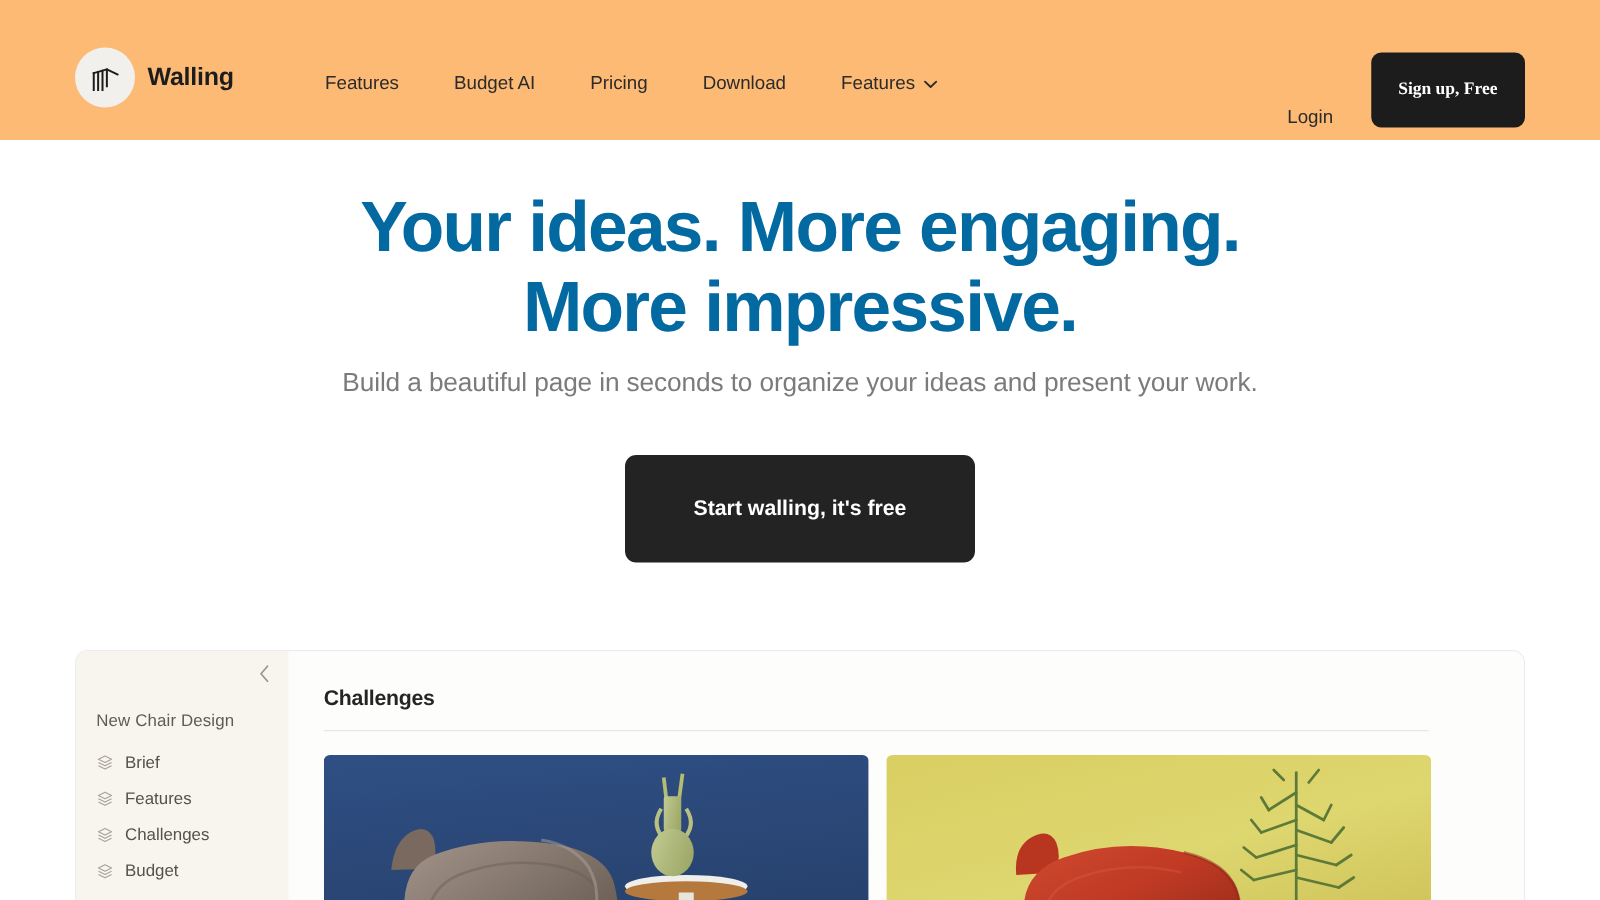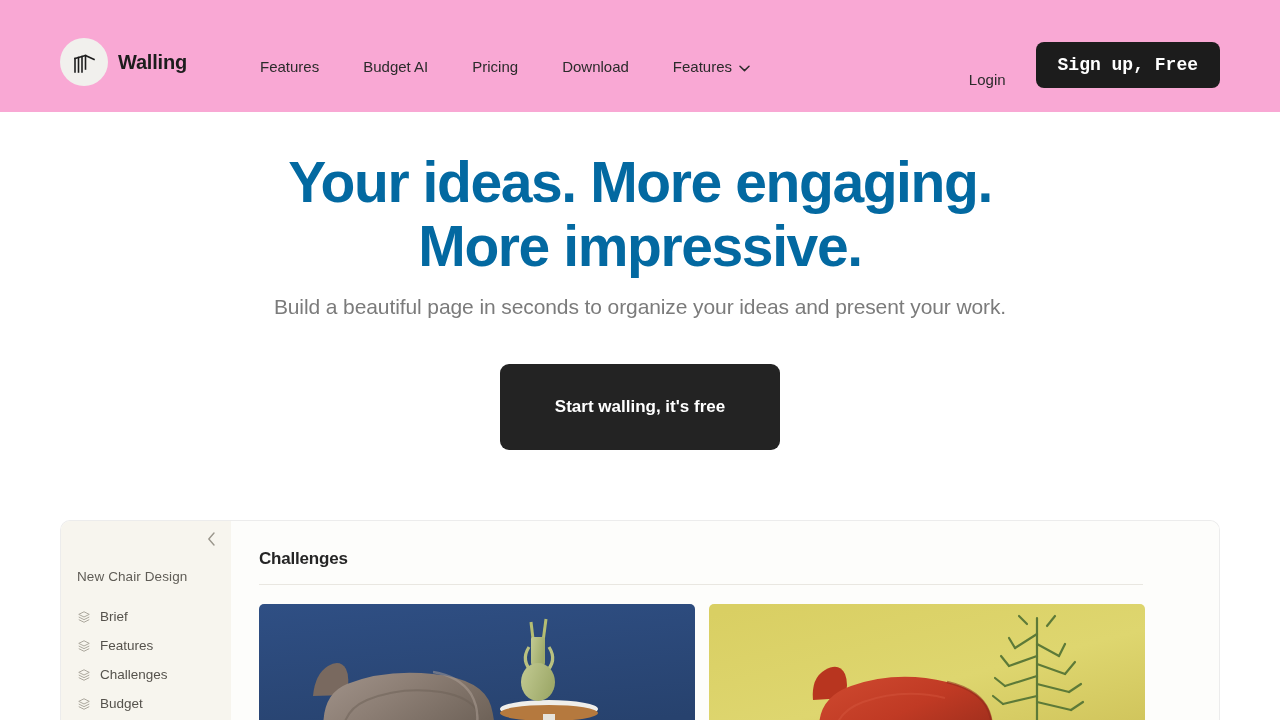--- a/index.html
+++ b/index.html
@@ -14,21 +14,21 @@
   }
 
   
   .site-header {
     position: absolute;
     top: 0; left: 0;
     width: 1280px;
     height: 112px;
     display: flex;
     align-items: center;
-    background: #f9a8d4;
+    background: #fdba74;
     padding-left: 44px;
   }
 
   .brand {
     position: absolute;
     left: 60px;
     top: 38px;
     display: flex;
     align-items: center;
     gap: 10px;
@@ -81,29 +81,29 @@
     gap: 30px;
   }
   .login-link {
     font-size: 15px;
     color: #2b2b2b;
     text-decoration: none;
   }
   .signup-btn {
     background: #1c1c1c;
     color: #ffffff;
-    font-size: 18px;
+    font-size: 14px;
     font-weight: 700;
     border: none;
     border-radius: 8px;
     padding: 0 22px;
-    height: 46px;
+    height: 60px;
     line-height: 46px;
     cursor: pointer;
-    font-family: Liberation Mono, monospace;
+    font-family: Liberation Serif, serif;
     white-space: nowrap;
   }
 
   
   .hero {
     position: absolute;
     top: 150px;
     left: 0;
     width: 1280px;
     text-align: center;
@@ -175,21 +175,21 @@
   .doc-title {
     margin: 34px 0 0 16px;
     font-size: 13.5px;
     color: #5f5c56;
     letter-spacing: 0.1px;
     font-weight: 400;
   }
   .sb-list { margin-top: 11px; list-style: none; }
   .sb-item {
     display: flex;
-    align-items: flex-end;
+    align-items: center;
     gap: 9px;
     height: 29px;
     padding-left: 16px;
     cursor: pointer;
     color: #55524c;
     font-size: 13.5px;
   }
   .layers-icon { width: 14px; height: 14px; flex: 0 0 14px; display:block; }
 
   .app-content {

